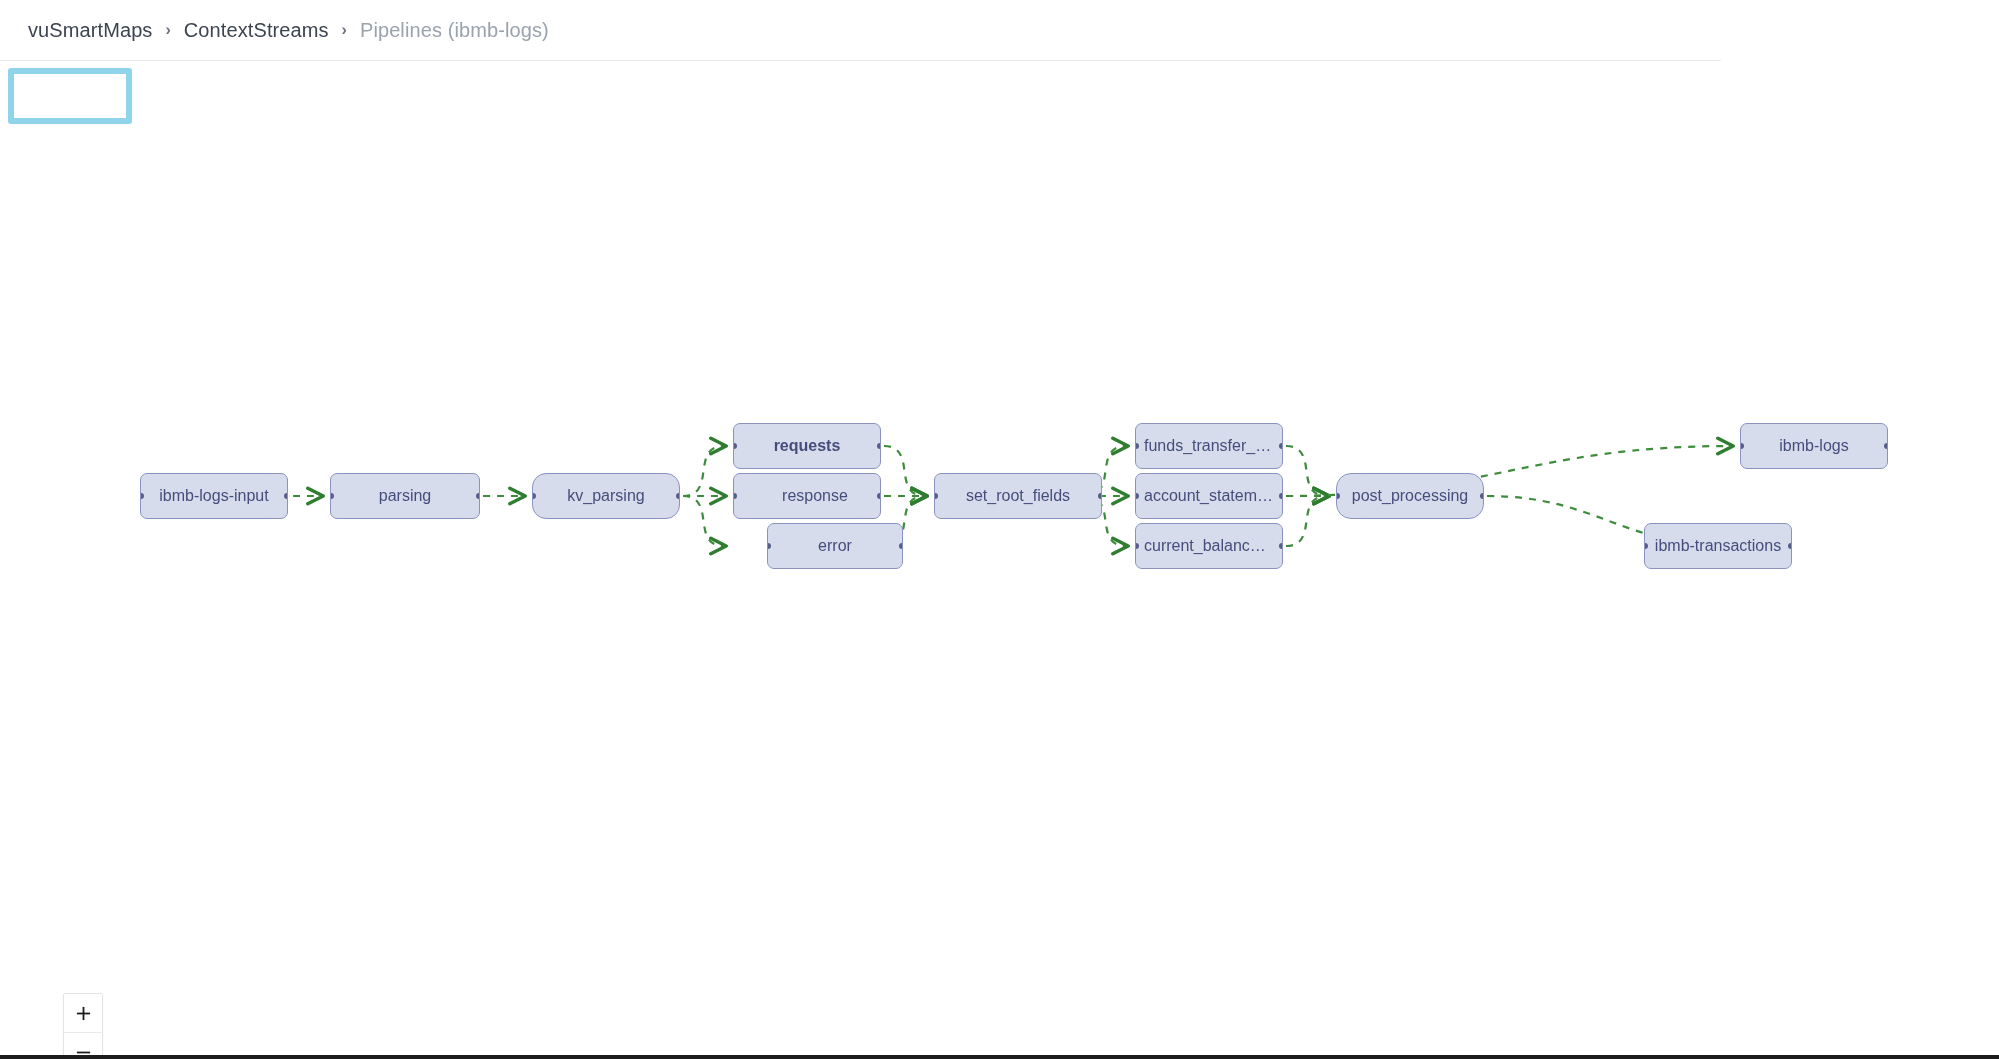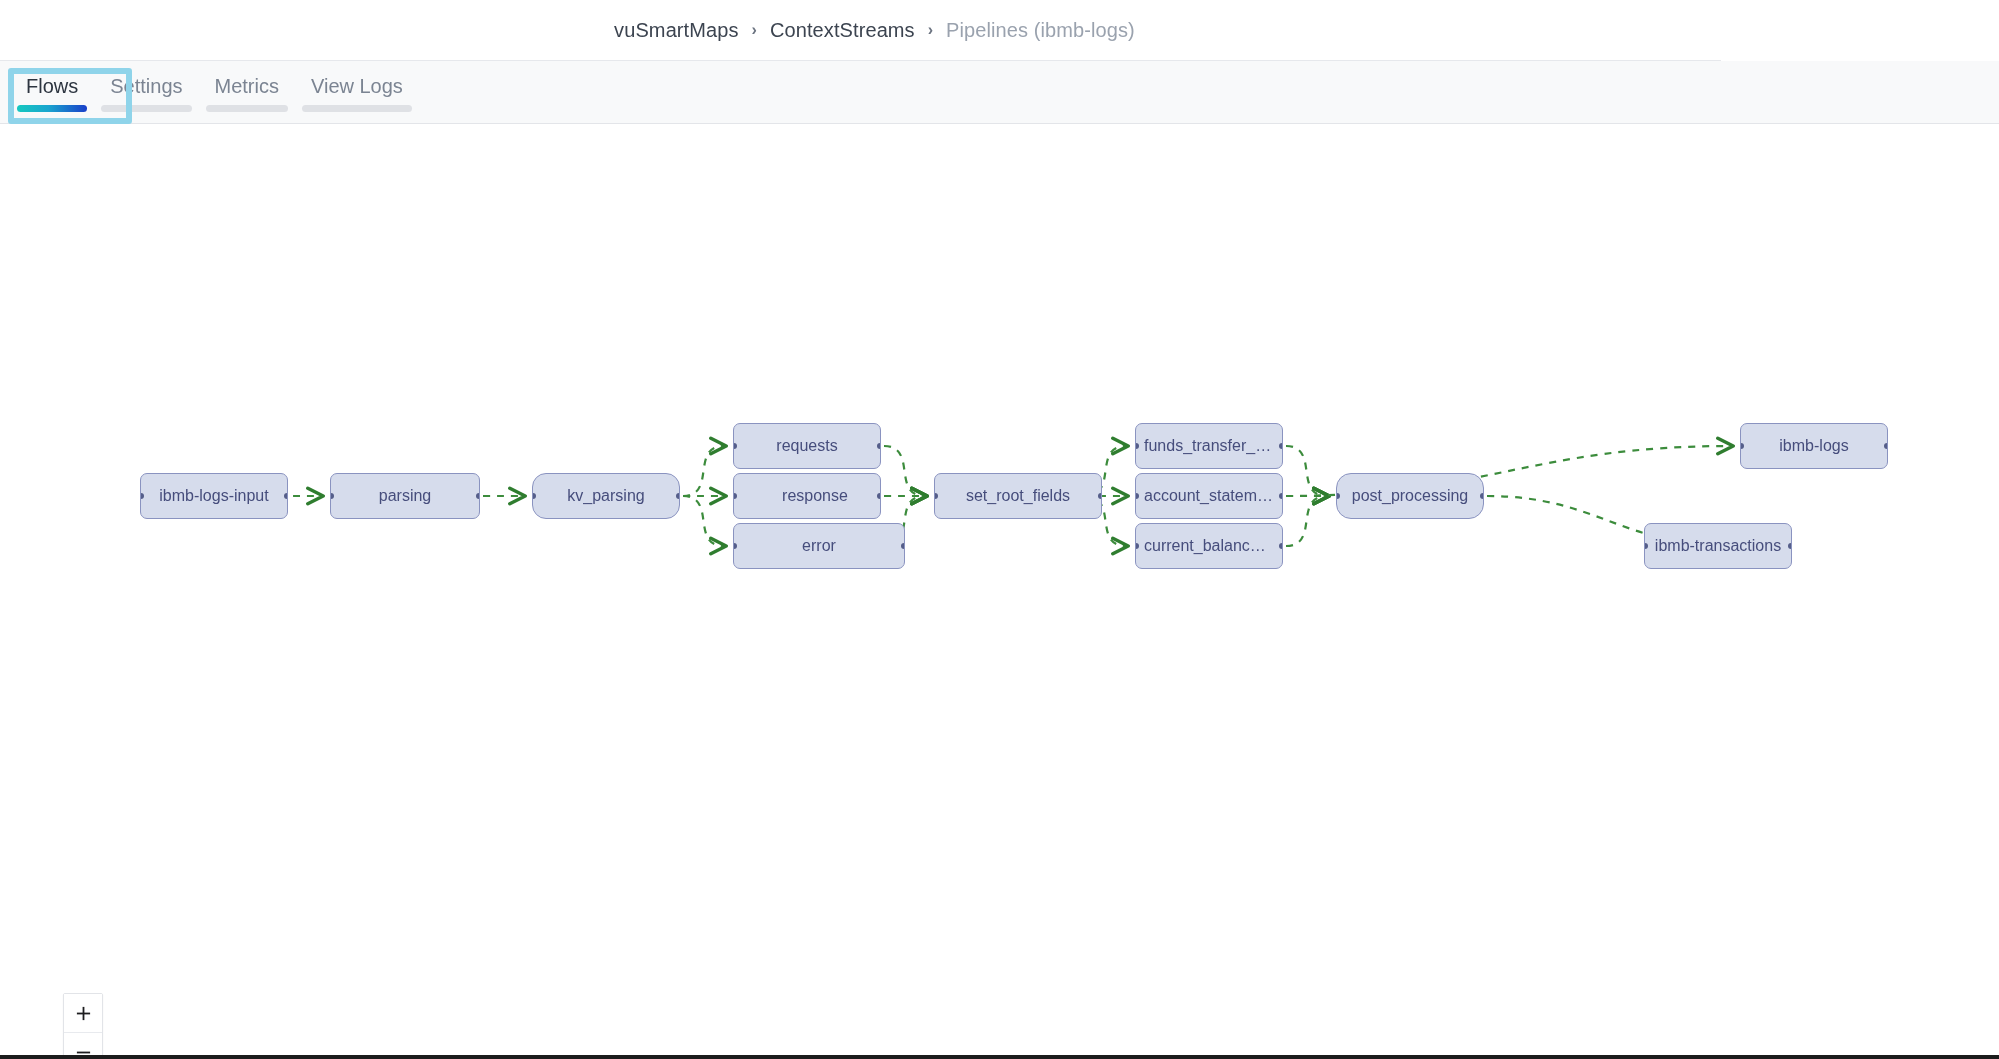--- a/index.html
+++ b/index.html
@@ -24,21 +24,20 @@
   .breadcrumb-bar {
     position: absolute;
     top: 0; left: 0;
     width: 1721px;
     height: 61px;
     background: #ffffff;
     display: flex;
     align-items: center;
     padding-left: 28px;
     border-bottom: 1px solid #e6e8ec;
-    justify-content: center;
   }
   .crumb {
     font-size: 20px;
     color: #3c4450;
     letter-spacing: 0.1px;
     white-space: nowrap;
   }
   .crumb.muted { color: #9aa2ae; }
   .crumb-sep {
     font-size: 16px;
@@ -229,40 +228,20 @@
 <div id="app">
 
   <div class="breadcrumb-bar">
     <span class="crumb">vuSmartMaps</span>
     <span class="crumb-sep">›</span>
     <span class="crumb">ContextStreams</span>
     <span class="crumb-sep">›</span>
     <span class="crumb muted">Pipelines (ibmb-logs)</span>
   </div>
 
-  <div class="tab-bar">
-    <div class="tab-strip">
-      <div class="tab active">
-        <span>Flows</span>
-        <div class="tab-underline"></div>
-      </div>
-      <div class="tab">
-        <span>Settings</span>
-        <div class="tab-underline"></div>
-      </div>
-      <div class="tab">
-        <span>Metrics</span>
-        <div class="tab-underline"></div>
-      </div>
-      <div class="tab">
-        <span>View Logs</span>
-        <div class="tab-underline"></div>
-      </div>
-    </div>
-  </div>
 
   <div class="hl-tab"></div>
 
   <svg class="arrow-up" viewBox="0 0 62 94">
     <path d="M31 4 L58 38 L44 38 L44 88 L18 88 L18 38 L4 38 Z" fill="none" stroke="#8fd4ea" stroke-width="8" stroke-linejoin="round"></path>
   </svg>
 
   <svg class="arrow-right" viewBox="0 0 140 56">
     <path d="M4 18 L96 18 L96 4 L136 28 L96 52 L96 38 L4 38 Z" fill="none" stroke="#8fd4ea" stroke-width="8" stroke-linejoin="round"></path>
   </svg>
@@ -330,31 +309,31 @@
         <div class="node" style="left: 330px; top: 349px; width: 150px;">
           <div class="port in"></div>
           <span>parsing</span>
           <div class="port out"></div>
         </div>
         <div class="node" style="left: 532px; top: 349px; width: 148px; border-radius: 14px;">
           <div class="port in"></div>
           <span>kv_parsing</span>
           <div class="port out"></div>
         </div>
-        <div class="node" style="left: 733px; top: 299px; width: 148px;">
+        <div class="node" style="left: 733px; top: 299px; width: 148px; font-weight: bold;">
           <div class="port in"></div>
           <span>requests</span>
           <div class="port out"></div>
         </div>
         <div class="node" style="left: 733px; top: 349px; width: 148px; padding-left: 16px;">
           <div class="port in"></div>
           <span>response</span>
           <div class="port out"></div>
         </div>
-        <div class="node" style="left: 733px; top: 399px; width: 172px;">
+        <div class="node" style="left: 767px; top: 399px; width: 136px;">
           <div class="port in"></div>
           <span>error</span>
           <div class="port out"></div>
         </div>
         <div class="node" style="left: 934px; top: 349px; width: 168px;">
           <div class="port in"></div>
           <span>set_root_fields</span>
           <div class="port out"></div>
         </div>
         <div class="node" style="left: 1135px; top: 299px; width: 148px;">

